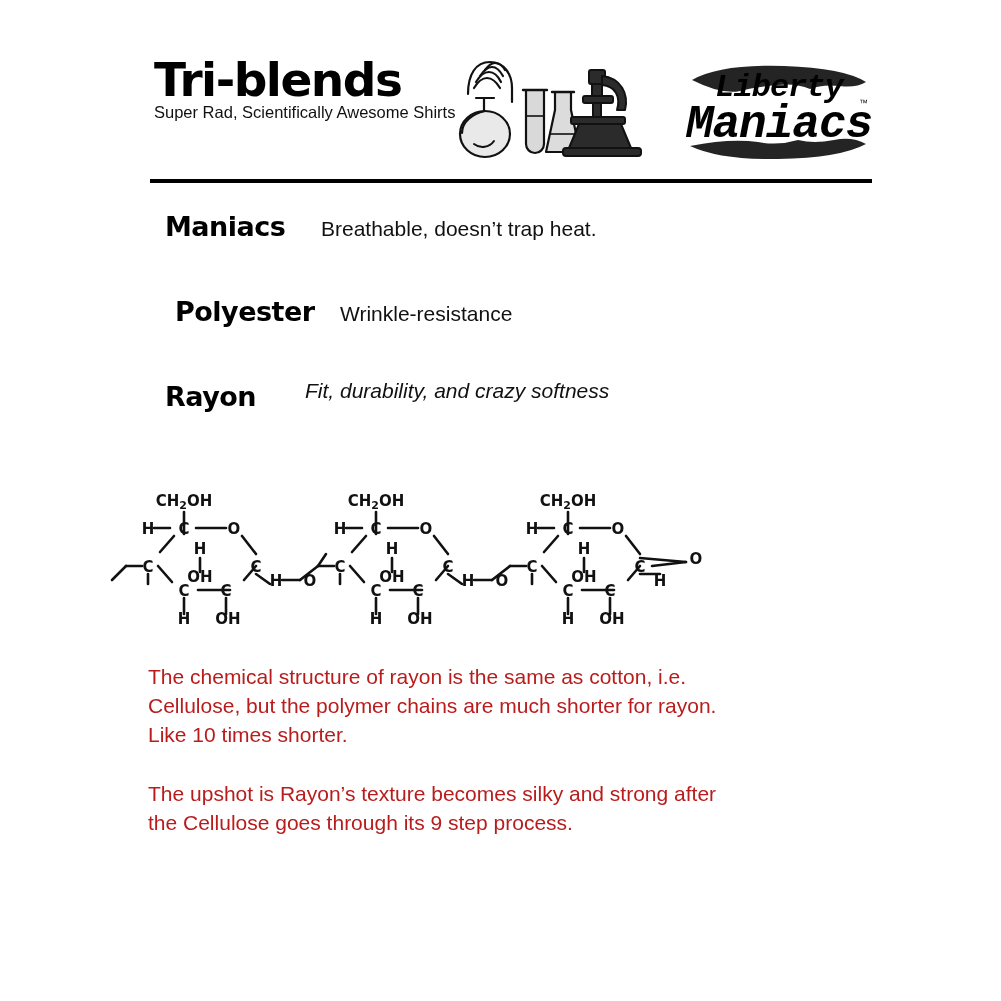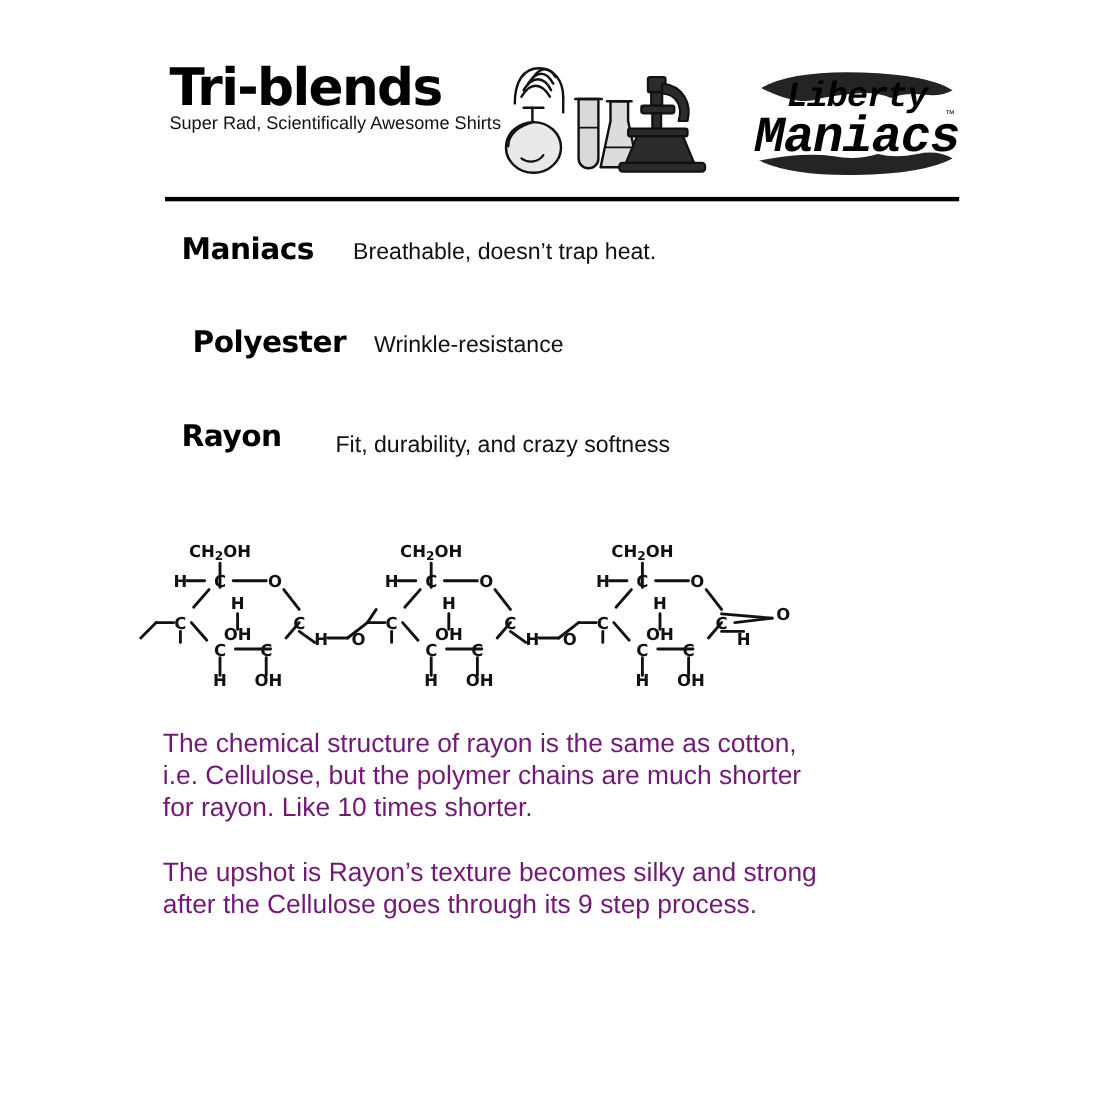--- a/index.html
+++ b/index.html
@@ -119,43 +119,43 @@
     font-family: "Liberation Sans", sans-serif;
     font-size: 21px;
     color: #111;
     white-space: nowrap;
   }
   #row-cotton .fiber-name { left: 15px; top: 6px; }
   #row-cotton .fiber-desc { left: 157px; top: 12px; margin-left: 14px; }
   #row-poly .fiber-name   { left: 25px; top: 6px; }
   #row-poly .fiber-desc   { left: 190px; top: 12px; }
   #row-rayon .fiber-name  { left: 15px; top: 6px; }
-  #row-rayon .fiber-desc  { left: 155px; top: 18px; }
+  #row-rayon .fiber-desc  { left: 155px; top: 4px; font-style: italic; }
 
   
   .molecule {
     position: absolute;
-    left: 120px;
+    left: 104px;
     top: 462px;
     width: 620px;
     height: 185px;
   }
 
   
   .body-copy {
     position: absolute;
     left: 148px;
     top: 662px;
     width: 600px;
   }
   .para {
     font-family: "Liberation Sans", sans-serif;
-    font-size: 24px;
+    font-size: 21px;
     line-height: 29px;
-    color: #701a75;
+    color: #b91c1c;
     margin: 0 0 30px 0;
   }
 </style>
 </head>
 <body>
 
 <div class="page">
 
   <div class="header">
 

